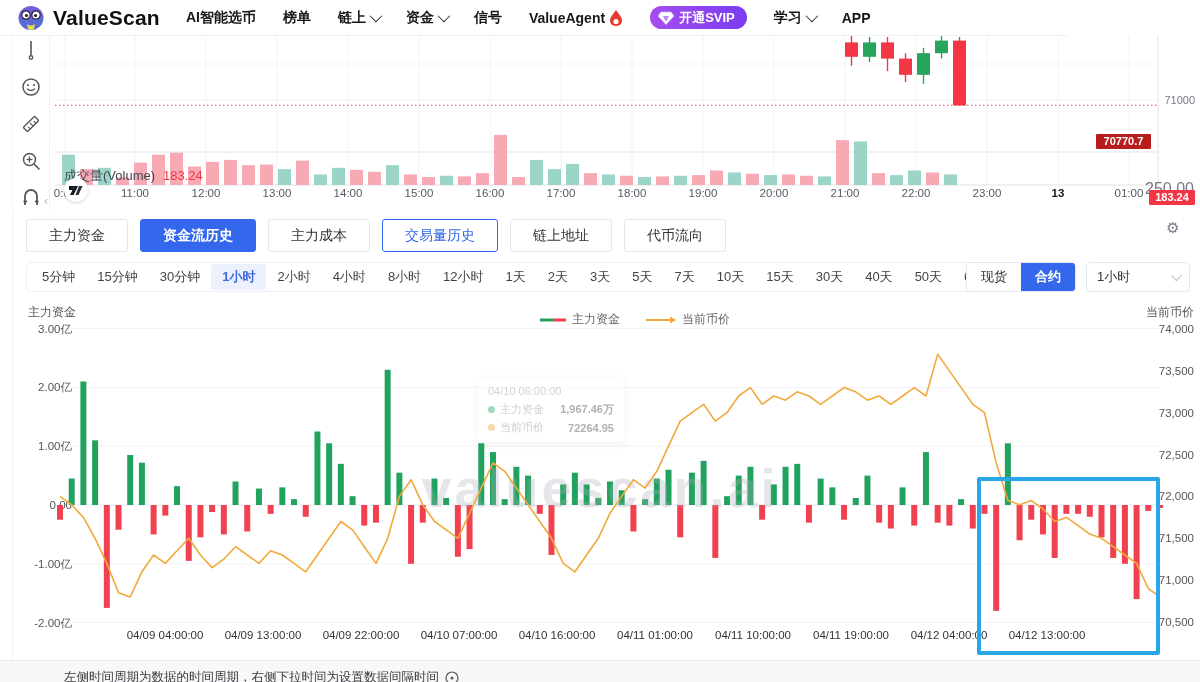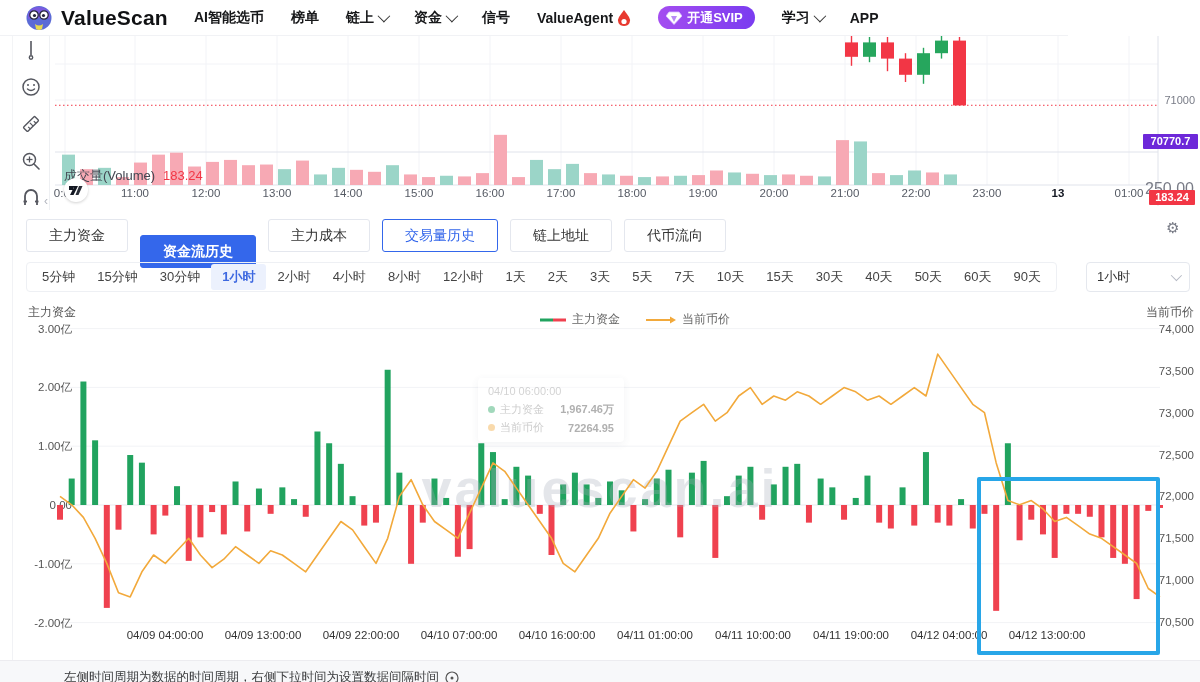--- a/index.html
+++ b/index.html
@@ -2,21 +2,21 @@
 <html><head>
 <meta charset="utf-8">
 <style>
   * { margin:0; padding:0; box-sizing:border-box; }
   html,body { width:1200px; height:682px; overflow:hidden; background:#fff;
     font-family:"Liberation Sans", sans-serif; color:#1b1b1b; }
   #page { position:relative; width:1200px; height:682px; background:#fff; }
 
   
   #header { position:absolute; top:0; left:0; width:1068px; height:36px;
-    display:flex; align-items:center; padding:0 24px; background:#fff;
+    display:flex; align-items:center; padding:0 16px; background:#fff;
     border-bottom:1px solid #f1f2f5; z-index:30; }
   #brand { display:flex; align-items:center; gap:7px; cursor:pointer; }
   #brand-name { font-size:21px; font-weight:bold; letter-spacing:0.2px; color:#101113; }
   #nav-items { display:flex; align-items:center; gap:27px; margin-left:26px; }
   .nav-item { display:flex; align-items:center; gap:4px; font-size:14px; font-weight:bold;
     color:#17181a; cursor:pointer; white-space:nowrap; }
   .chev { width:9px; height:9px; border-right:1.6px solid #333; border-bottom:1.6px solid #333;
     transform:rotate(45deg) translateY(-2px); display:inline-block; }
   .svip-badge { display:flex; align-items:center; gap:5px; height:23px; padding:0 12px 0 8px;
     border-radius:12px; background:linear-gradient(90deg,#a44df0,#7a3cf0);
@@ -24,37 +24,37 @@
 
   
   #tv-section { position:absolute; top:36px; left:0; width:1200px; height:174px; background:#fff; }
   #tv-toolbar { position:absolute; top:36px; left:12px; width:38px; height:174px;
     border-right:1px solid #eef0f3; border-left:1px solid #f3f4f6; background:#fff; z-index:5;
     display:flex; flex-direction:column; align-items:center; padding-top:2px; gap:11px; }
   .tool-btn { width:26px; height:26px; display:flex; align-items:center; justify-content:center; cursor:pointer; }
   #vol-title { position:absolute; top:131px; left:64px; font-size:13px; color:#434651; z-index:6; }
   #vol-value { color:#f23645; margin-left:8px; }
   #tv-price-label { position:absolute; top:58px; right:5px; font-size:11px; color:#787b86; }
-  #price-tag { position:absolute; top:98px; left:1143px; width:55px; height:15px; background:#6d28d9;
+  #price-tag { position:absolute; top:98px; left:1096px; width:55px; height:15px; background:#b91c1c;
     color:#fff; font-size:11px; font-weight:bold; text-align:center; line-height:15px; border-radius:1px; z-index:7; }
   #volaxis-250 { position:absolute; top:144px; right:6px; font-size:16px; color:#787b86; z-index:5; }
   #vol-tag { position:absolute; top:154px; left:1149px; width:46px; height:15px; background:#f23645;
     color:#fff; font-size:11px; font-weight:bold; text-align:center; line-height:15px; border-radius:1px; z-index:7; }
   #tv-gear { position:absolute; top:183px; left:1166px; font-size:15px; color:#787b86; cursor:pointer; z-index:6; }
   #collapse-handle { position:absolute; top:158px; left:44px; font-size:12px; color:#b2b5be; z-index:6; cursor:pointer; }
   #tv-logo { position:absolute; top:142px; left:64px; width:24px; height:24px; border-radius:50%;
     background:#fff; box-shadow:0 1px 3px rgba(0,0,0,0.18); z-index:6; display:flex;
     align-items:center; justify-content:center; font-size:11px; font-weight:bold; color:#131722; cursor:pointer; }
 
   
   #tabs-row { position:absolute; top:219px; left:26px; display:flex; gap:12px; }
   .tab-btn { height:33px; padding:0 22px; display:flex; align-items:center; justify-content:center;
     font-size:14px; border:1px solid #e4e7ee; border-radius:3px; background:#fff; color:#333;
     cursor:pointer; white-space:nowrap; }
-  .tab-btn.active { background:#3467eb; border-color:#3467eb; color:#fff; font-weight:bold;margin-top:16px; }
+  .tab-btn.active { background:#3467eb; border-color:#3467eb; color:#fff; font-weight:bold; }
   .tab-btn.outline { border-color:#3467eb; color:#3467eb; }
   #periods-row { position:absolute; top:262px; left:26px; display:flex; align-items:center;
     border:1px solid #eef0f4; border-radius:4px; height:30px; padding:0 4px; }
   .period-item { font-size:13px; color:#444; padding:4px 11px; cursor:pointer; border-radius:3px; white-space:nowrap; }
   .period-item.active { color:#3d68e0; background:#ecf1fd; font-weight:bold; }
   #toggle-group { position:absolute; top:262px; left:966px; display:flex; height:30px;
     border:1px solid #e5e8ee; border-radius:4px; overflow:hidden; }
   .toggle-opt { width:54px; display:flex; align-items:center; justify-content:center; font-size:13px;
     color:#333; background:#fff; cursor:pointer; }
   .toggle-opt.active { background:#3467eb; color:#fff; font-weight:bold; }
@@ -345,20 +345,24 @@
       <div class="period-item">3天</div>
       <div class="period-item">5天</div>
       <div class="period-item">7天</div>
       <div class="period-item">10天</div>
       <div class="period-item">15天</div>
       <div class="period-item">30天</div>
       <div class="period-item">40天</div>
       <div class="period-item">50天</div>
       <div class="period-item">60天</div>
       <div class="period-item">90天</div>
+    </div>
+  <div id="toggle-group">
+      <div class="toggle-opt">现货</div>
+      <div class="toggle-opt active">合约</div>
     </div>
   <div id="interval-select">
     <span>1小时</span>
     <span class="sel-chev"></span>
   </div>
 
   <div id="left-page-border"></div>
   <div id="left-axis-title">主力资金</div>
   <div id="right-axis-title">当前币价</div>
   <div id="legend">

